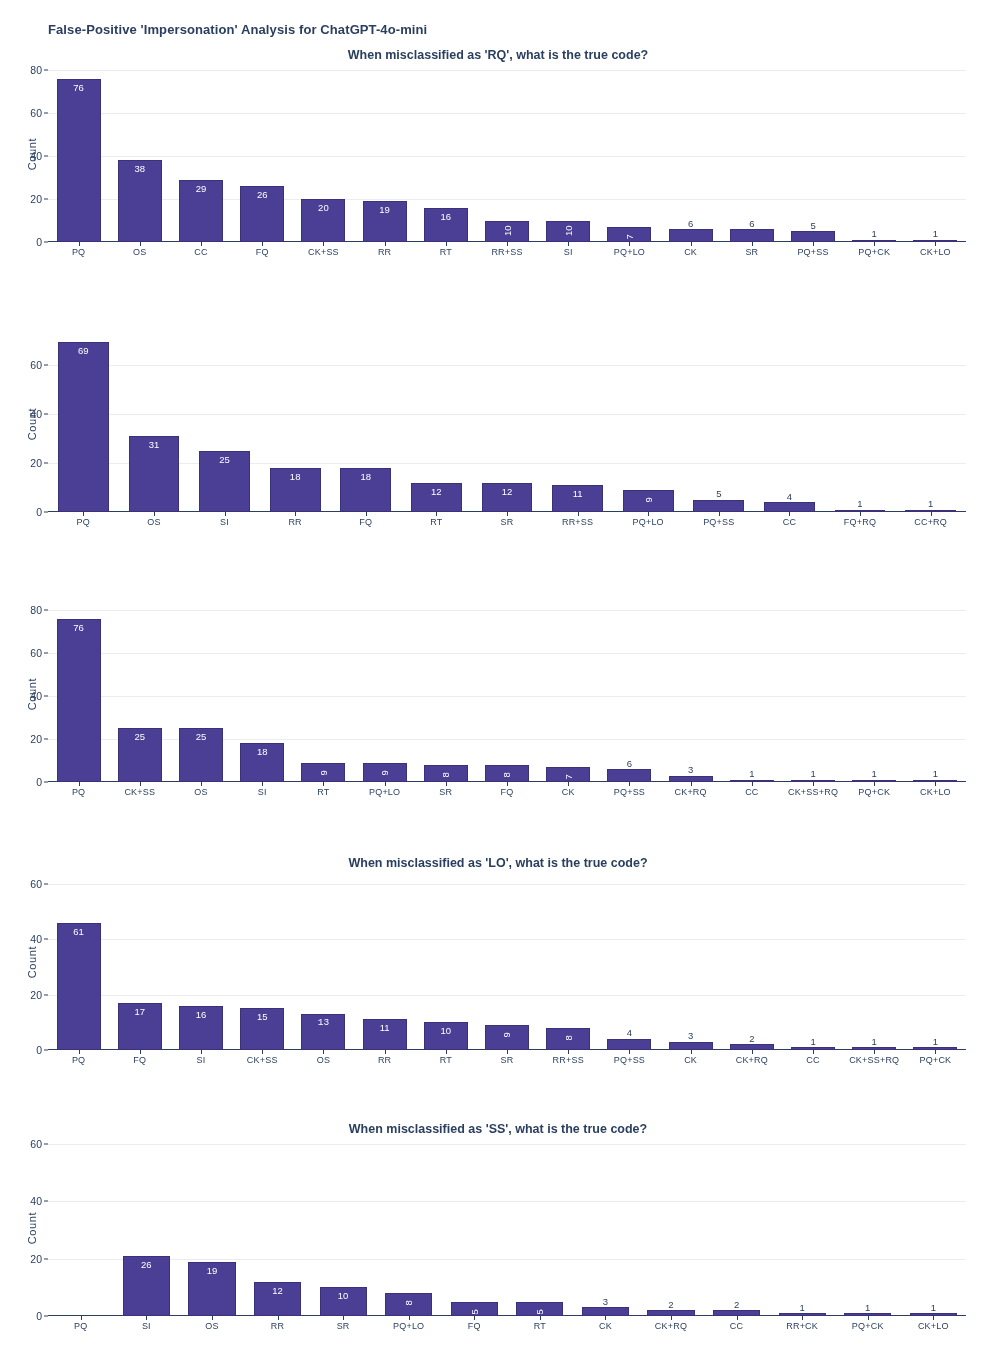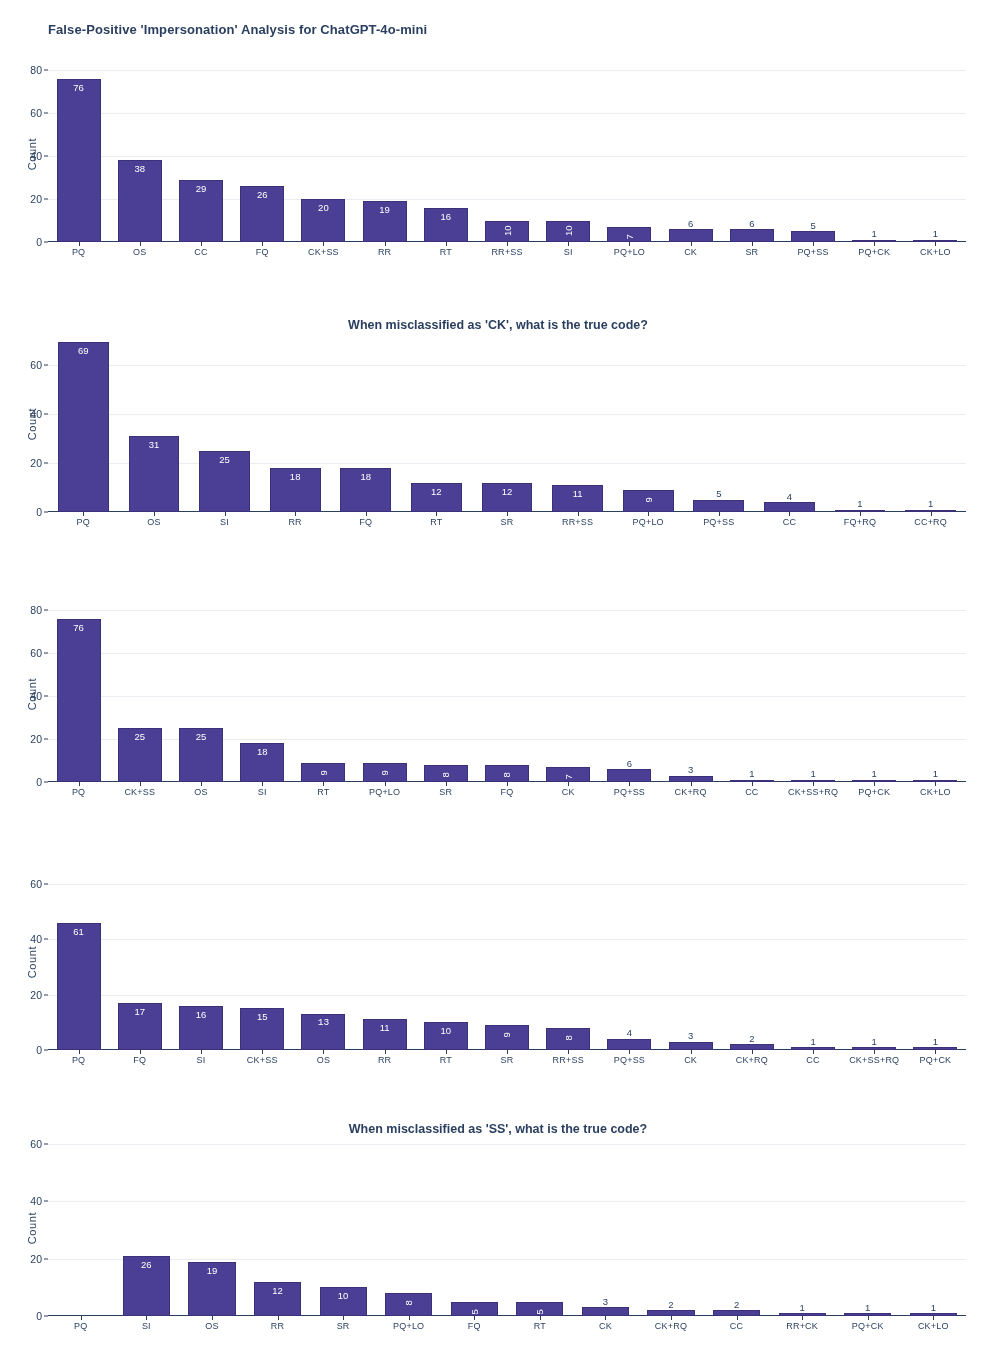--- a/index.html
+++ b/index.html
@@ -147,20 +147,21 @@
     background: #2a3f5f;
   }
 </style>
 </head>
 <body>
 
 <div id="page">
   <div class="main-title">False-Positive 'Impersonation' Analysis for ChatGPT-4o-mini</div>
   <div id="panels">
       <div class="panel" style="top: 48px; height: 224px;">
+        <div class="panel-title">When misclassified as 'RQ', what is the true code?</div>
         <div class="ylabel" style="left: 2px; top: 100px; width: 60px; text-align: center;">Count</div>
         <div class="axis-area" style="left: 48px; top: 22px; width: 918px; height: 172px;">
           <div class="ytick" style="top: 172px;">0</div>
           <div class="ytick-mark" style="top: 172px;"></div>
           <div class="gridline" style="top: 129px;"></div>
           <div class="ytick" style="top: 129px;">20</div>
           <div class="ytick-mark" style="top: 129px;"></div>
           <div class="gridline" style="top: 86px;"></div>
           <div class="ytick" style="top: 86px;">40</div>
           <div class="ytick-mark" style="top: 86px;"></div>
@@ -274,21 +275,20 @@
               <div class="xtick">CK+LO</div>
               <div class="xtick-mark"></div>
               <div class="bar" style="height: 2.15px; background: rgb(74, 63, 148);">
                 <span class="bar-val-out">1</span>
               </div>
             </div>
           </div>
         </div>
       </div>
       <div class="panel" style="top: 318px; height: 224px;">
-        <div class="panel-title">When misclassified as 'CK', what is the true code?</div>
         <div class="ylabel" style="left: 2px; top: 100px; width: 60px; text-align: center;">Count</div>
         <div class="axis-area" style="left: 48px; top: 22px; width: 918px; height: 172px;">
           <div class="ytick" style="top: 172px;">0</div>
           <div class="ytick-mark" style="top: 172px;"></div>
           <div class="gridline" style="top: 122.857px;"></div>
           <div class="ytick" style="top: 122.857px;">20</div>
           <div class="ytick-mark" style="top: 122.857px;"></div>
           <div class="gridline" style="top: 73.7143px;"></div>
           <div class="ytick" style="top: 73.7143px;">40</div>
           <div class="ytick-mark" style="top: 73.7143px;"></div>
@@ -512,20 +512,21 @@
               <div class="xtick">CK+LO</div>
               <div class="xtick-mark"></div>
               <div class="bar" style="height: 2.15px; background: rgb(74, 63, 148);">
                 <span class="bar-val-out">1</span>
               </div>
             </div>
           </div>
         </div>
       </div>
       <div class="panel" style="top: 856px; height: 224px;">
+        <div class="panel-title">When misclassified as 'LO', what is the true code?</div>
         <div class="ylabel" style="left: 2px; top: 100px; width: 60px; text-align: center;">Count</div>
         <div class="axis-area" style="left: 48px; top: 22px; width: 918px; height: 172px;">
           <div class="ytick" style="top: 172px;">0</div>
           <div class="ytick-mark" style="top: 172px;"></div>
           <div class="gridline" style="top: 116.516px;"></div>
           <div class="ytick" style="top: 116.516px;">20</div>
           <div class="ytick-mark" style="top: 116.516px;"></div>
           <div class="gridline" style="top: 61.0323px;"></div>
           <div class="ytick" style="top: 61.0323px;">40</div>
           <div class="ytick-mark" style="top: 61.0323px;"></div>

